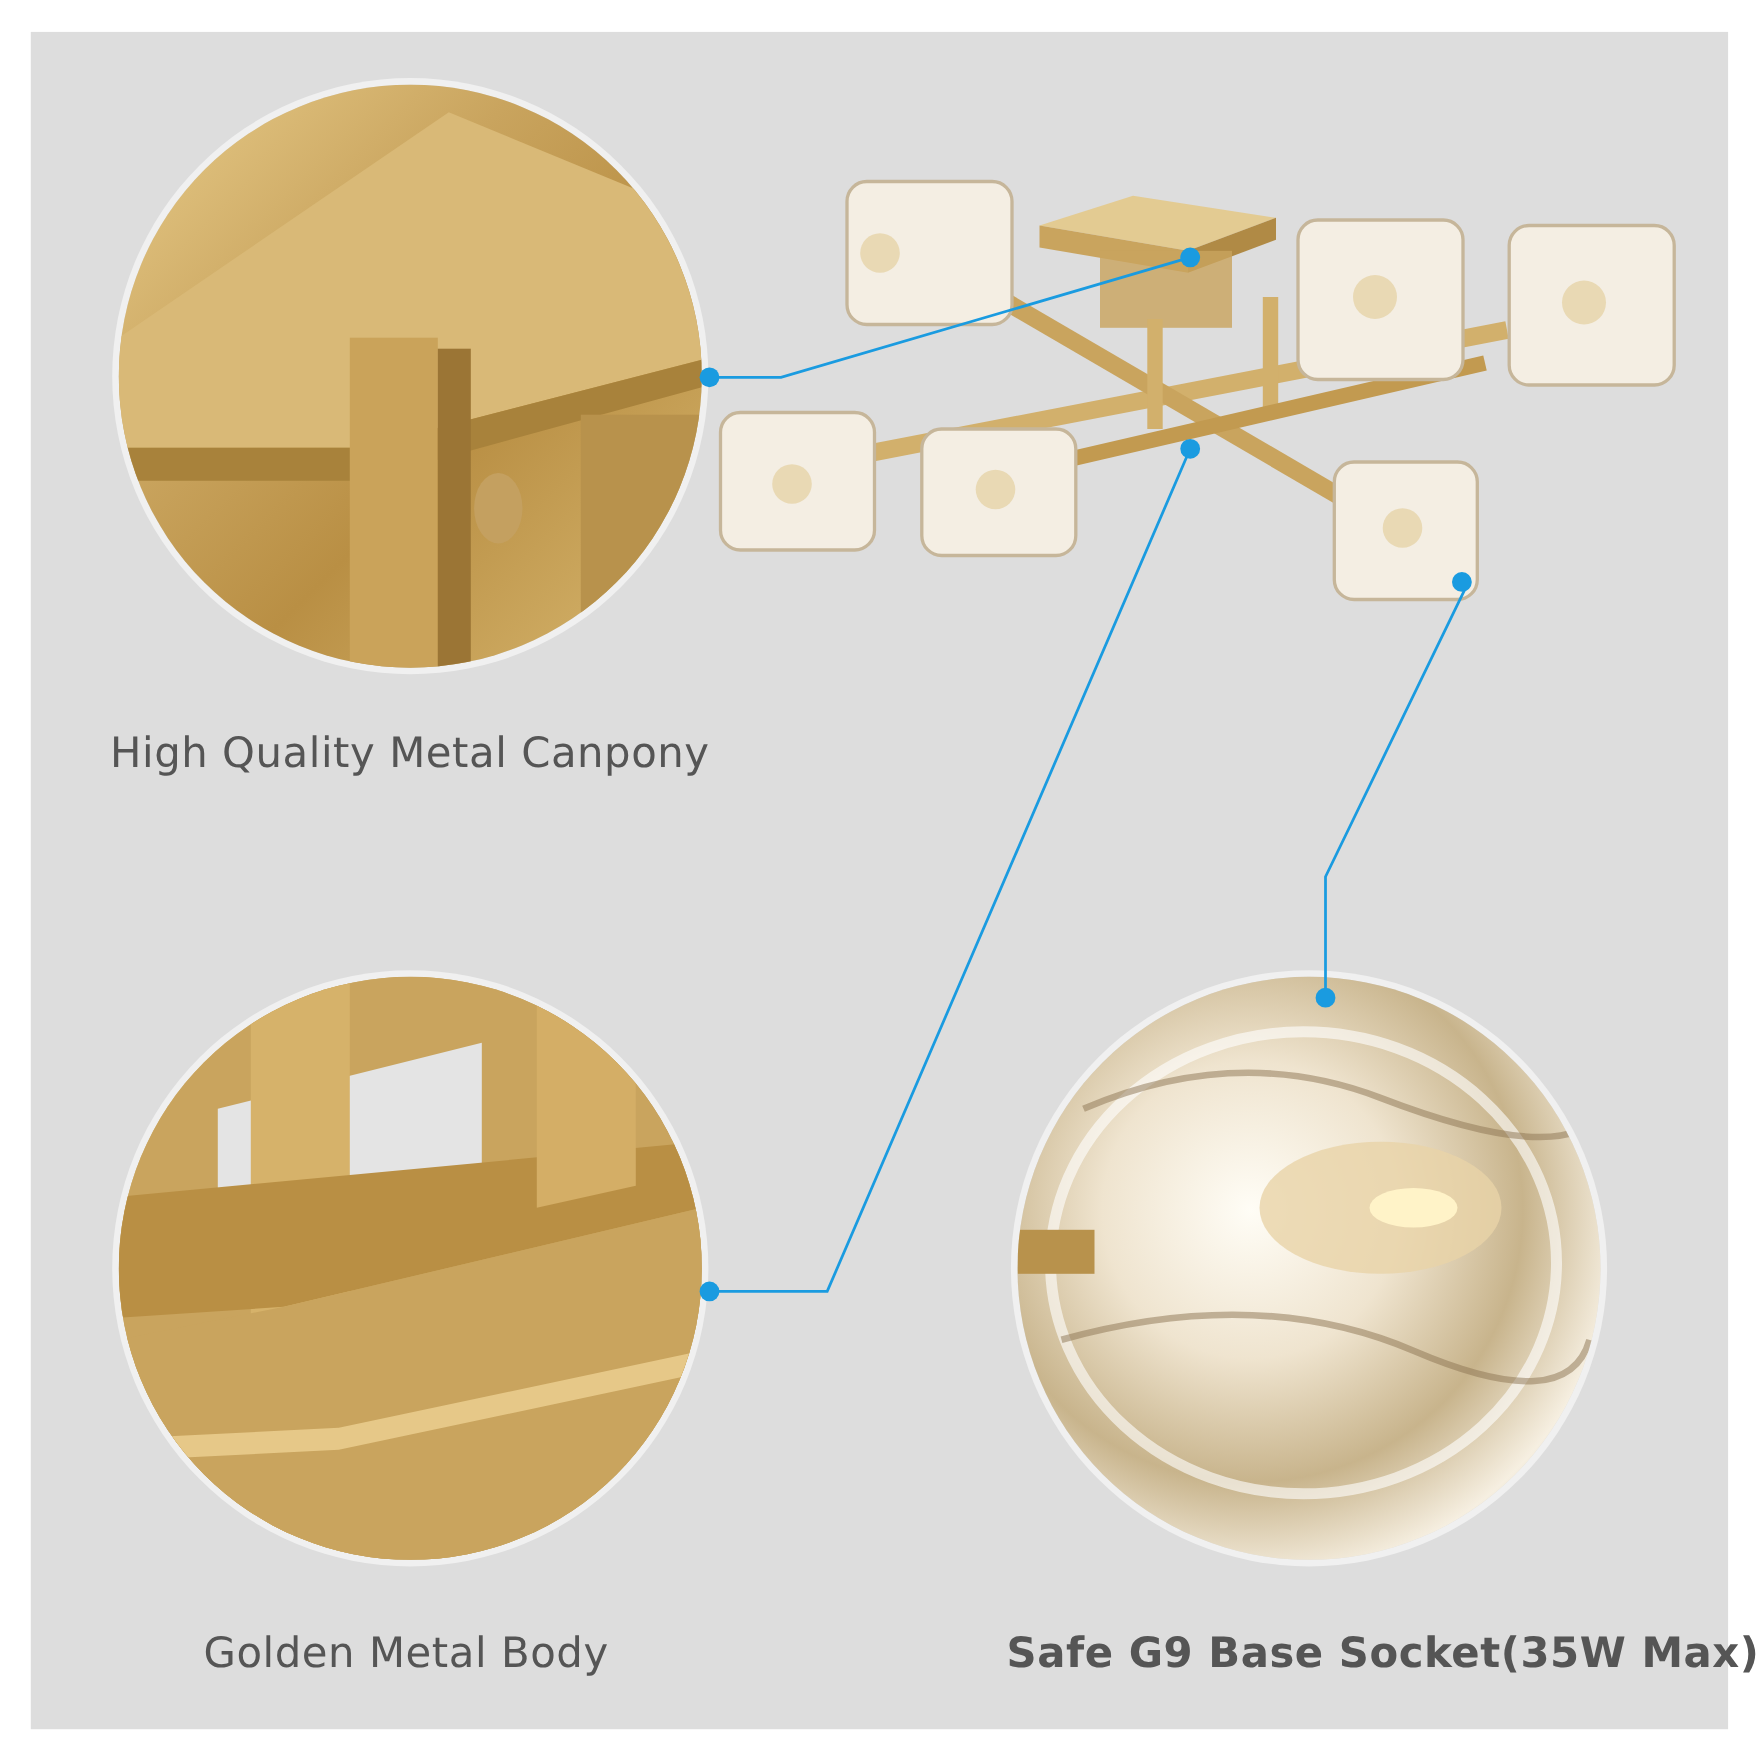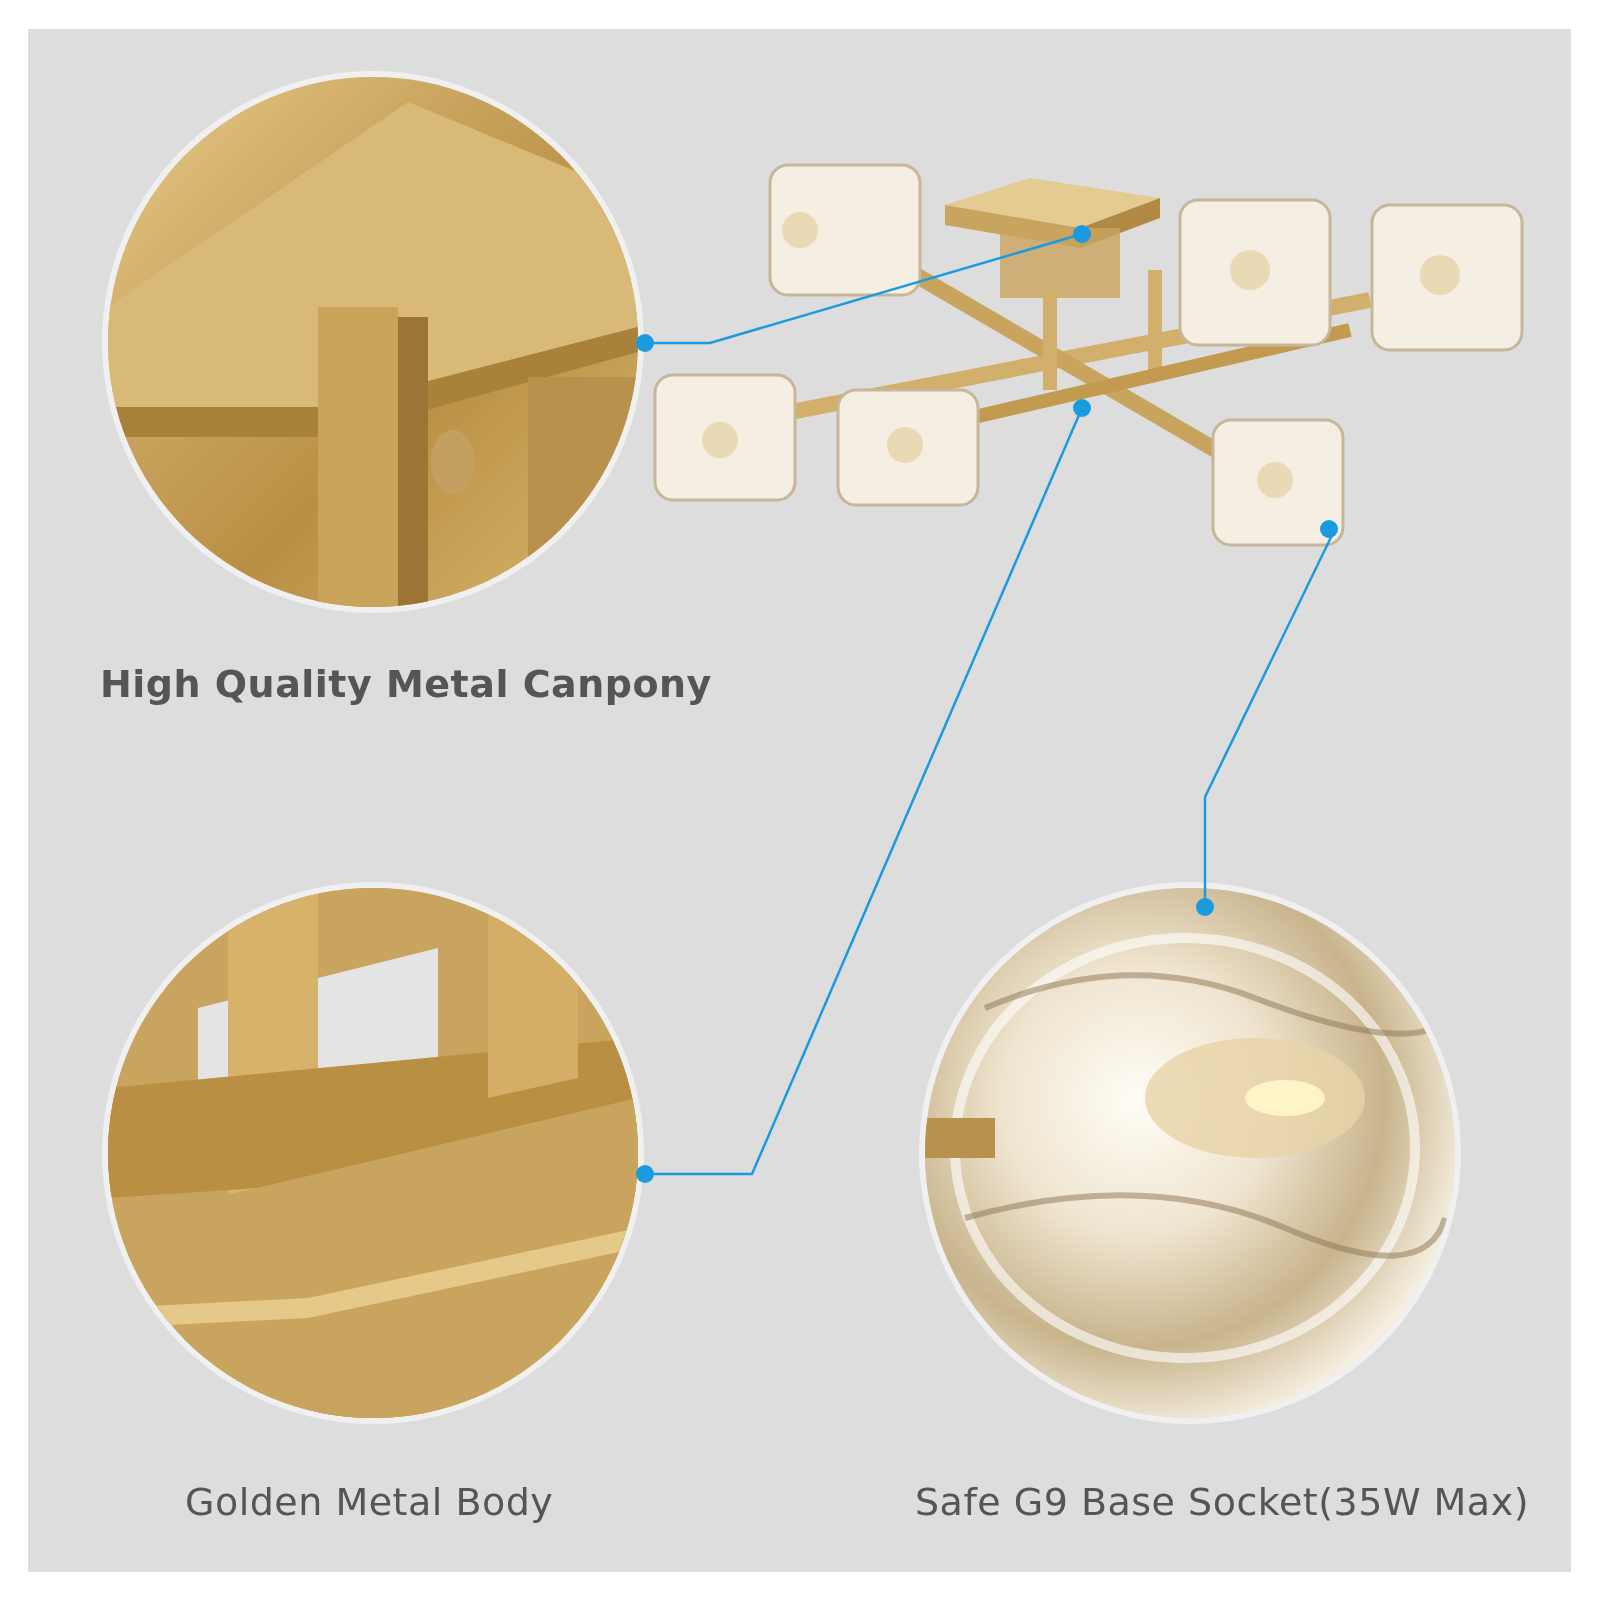--- a/index.html
+++ b/index.html
@@ -88,15 +88,15 @@
   <g fill="#1a9be0">
     <circle cx="645" cy="343" r="9"></circle>
     <circle cx="1082" cy="234" r="9"></circle>
     <circle cx="645" cy="1174" r="9"></circle>
     <circle cx="1082" cy="408" r="9"></circle>
     <circle cx="1329" cy="529" r="9"></circle>
     <circle cx="1205" cy="907" r="9"></circle>
   </g>
 </svg>
 
-<div class="caption" style="left:100px; top:662px;font-weight:bold;">High Quality Metal Canpony</div>
+<div class="caption" style="left:100px; top:662px;">High Quality Metal Canpony</div>
 <div class="caption" style="left:185px; top:1480px;">Golden Metal Body</div>
-<div class="caption" style="left:915px; top:1480px;">Safe G9 Base Socket(35W Max)</div>
+<div class="caption" style="left:915px; top:1480px;font-weight:bold;">Safe G9 Base Socket(35W Max)</div>
 
 </body></html>

